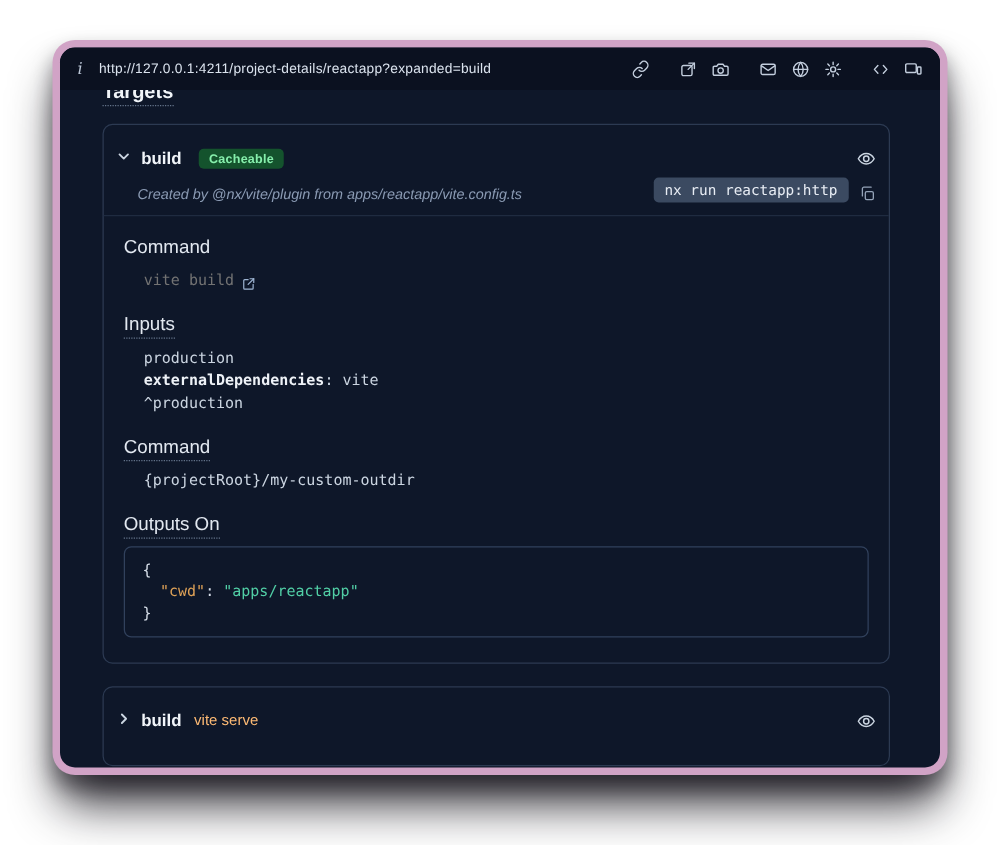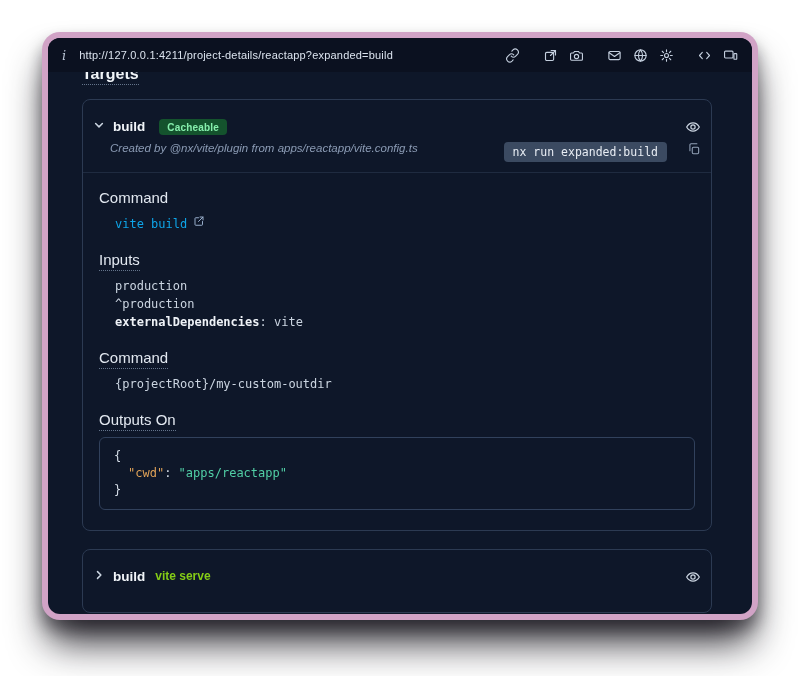--- a/index.html
+++ b/index.html
@@ -23,41 +23,41 @@
   .page-heading{margin:-9px 0 0;font-size:16px;font-weight:700;color:#f1f5f9;line-height:22px;}
   .dotted-u{border-bottom:1px dotted var(--dotted,#64748b);padding-bottom:2px;}
   .card{border:1px solid var(--card-border,#2c3a52);border-radius:8px;margin-top:14px;box-sizing:border-box;}
   .card-top{border-bottom:1px solid #1f2b40;}
   .card-head{display:flex;align-items:flex-start;gap:8px;padding:7px 10px 5px;margin-top:12px;}
   .chev{display:inline-flex;color:#cbd5e1;}
   .target-name{font-weight:700;color:#f1f5f9;font-size:13.5px;}
   .badge{background:var(--badge-bg,#14532d);color:var(--badge-text,#86efac);font-size:10px;
     font-weight:600;padding:2.5px 8px;border-radius:4px;margin-left:6px;letter-spacing:.2px;}
   .head-eye{margin-left:auto;display:inline-flex;color:#cbd5e1;}
-  .card-sub{display:flex;align-items:flex-start;gap:20px;padding:2px 10px 10px 27px;}
+  .card-sub{display:flex;align-items:flex-end;gap:8px;padding:2px 10px 10px 27px;}
   .created{font-style:italic;color:#8b9bb4;font-size:11.5px;}
   .mono{font-family:"DejaVu Sans Mono","Liberation Mono",monospace;}
   .chip{margin-left:auto;background:var(--chip-bg,#3b4a61);color:#e8edf4;font-size:11.5px;
     padding:3px 9px;border-radius:4px;white-space:nowrap;}
   .copy{display:inline-flex;color:#94a3b8;}
   .card-body{padding:14px 16px 20px;}
   .section-label{color:#e2e8f0;font-size:15px;font-weight:500;margin:18px 0 9px;}
   .section-label:first-child{margin-top:2px;}
   .line{font-size:12px;color:#cbd5e1;line-height:18px;}
   .indent{padding-left:16px;}
-  .cmd-line{display:flex;align-items:flex-start;gap:6px;color:#0ea5e9;}
+  .cmd-line{display:flex;align-items:flex-end;gap:6px;color:#737373;}
   .ext{display:inline-flex;color:#9fb6d4;}
   .key{font-weight:700;color:#eef2f7;}
   .codeblock{border:1px solid #31415c;border-radius:6px;padding:10px 14px;margin-top:2px;
     font-size:12px;line-height:17px;color:#d6dee8;}
   .codeline.ind{padding-left:14px;}
   .json-key{color:var(--code-key,#dfa257);}
   .json-val{color:var(--code-value,#51cfa6);}
   .serve-card{margin-top:18px;min-height:64px;}
-  .serve-sub{color:#84cc16;font-size:12px;margin-left:2px;font-weight:bold;}
+  .serve-sub{color:#fdba74;font-size:12px;margin-left:2px;}
   svg{display:block;}
 </style>
 </head>
 <body>
 
 <div class="stage">
   <div class="window">
     <div class="window-inner">
 
       <div class="titlebar">
@@ -132,21 +132,21 @@
               <span class="badge">Cacheable</span>
               <span class="head-eye">
                 <svg width="16" height="16" viewBox="0 0 24 24" fill="none" stroke="currentColor" stroke-width="1.8" stroke-linecap="round" stroke-linejoin="round">
                     <path d="M2.5 12S6 5.8 12 5.8 21.5 12 21.5 12 18 18.2 12 18.2 2.5 12 2.5 12z"></path>
                     <circle cx="12" cy="12" r="3.2"></circle>
                   </svg>
               </span>
             </div>
             <div class="card-sub">
               <span class="created">Created by @nx/vite/plugin from apps/reactapp/vite.config.ts</span>
-              <span class="chip mono">nx run expanded:build</span>
+              <span class="chip mono">nx run reactapp:http</span>
               <span class="copy">
                 <svg width="14" height="14" viewBox="0 0 24 24" fill="none" stroke="currentColor" stroke-width="1.8" stroke-linecap="round" stroke-linejoin="round">
                     <rect x="9" y="9" width="11" height="11" rx="2"></rect>
                     <path d="M5 15V5a2 2 0 0 1 2-2h10"></path>
                   </svg>
               </span>
             </div>
           </div>
           <div class="card-body">
             <div class="section-label">Command</div>
@@ -156,22 +156,22 @@
                 <svg width="12" height="12" viewBox="0 0 24 24" fill="none" stroke="currentColor" stroke-width="1.9" stroke-linecap="round" stroke-linejoin="round">
                     <path d="M14 4h6v6"></path>
                     <path d="M20 4l-9 9"></path>
                     <path d="M19 13v6a1.5 1.5 0 0 1-1.5 1.5h-12A1.5 1.5 0 0 1 4 19V7a1.5 1.5 0 0 1 1.5-1.5H11"></path>
                   </svg>
               </span>
             </div>
 
             <div class="section-label"><span class="dotted-u">Inputs</span></div>
             <div class="mono line indent">production</div>
+            <div class="mono line indent"><span class="key">externalDependencies</span><span>: </span><span>vite</span></div>
             <div class="mono line indent">^production</div>
-            <div class="mono line indent"><span class="key">externalDependencies</span><span>: </span><span>vite</span></div>
 
             <div class="section-label"><span class="dotted-u">Command</span></div>
             <div class="mono line indent">{projectRoot}/my-custom-outdir</div>
 
             <div class="section-label"><span class="dotted-u">Outputs On</span></div>
 
             <div class="codeblock mono">
               <div class="codeline">{</div>
               <div class="codeline ind"><span class="json-key">"cwd"</span><span>: </span><span class="json-val">"apps/reactapp"</span></div>
               <div class="codeline">}</div>

